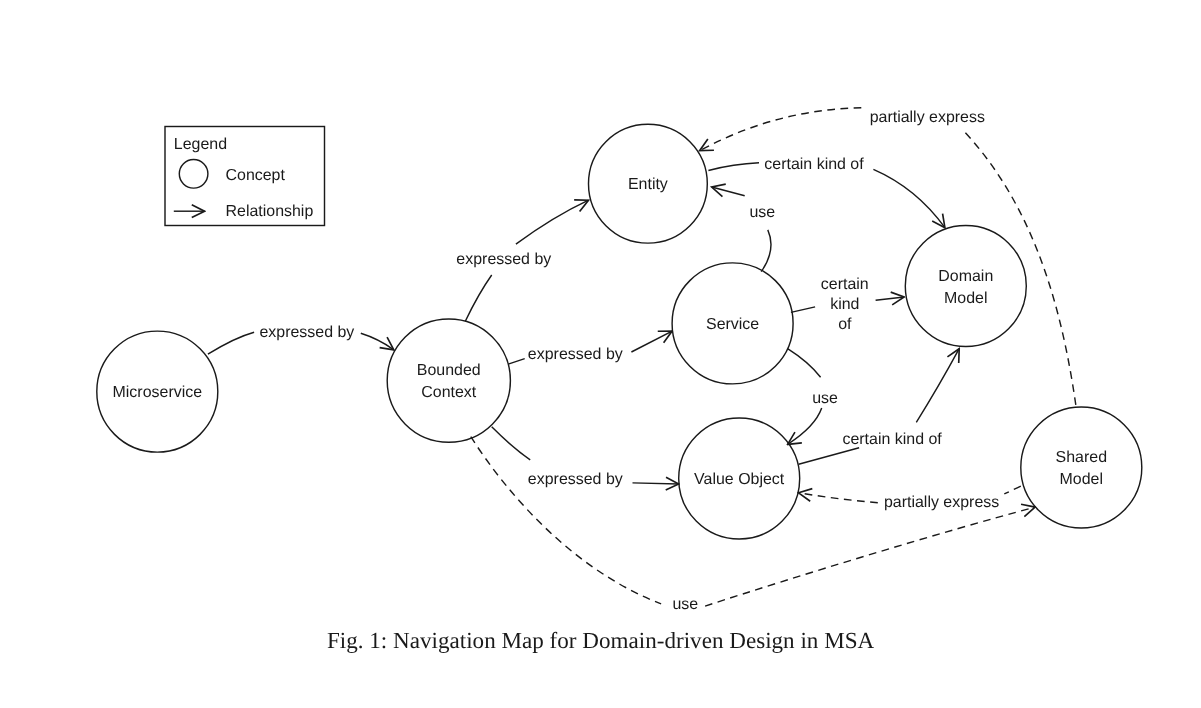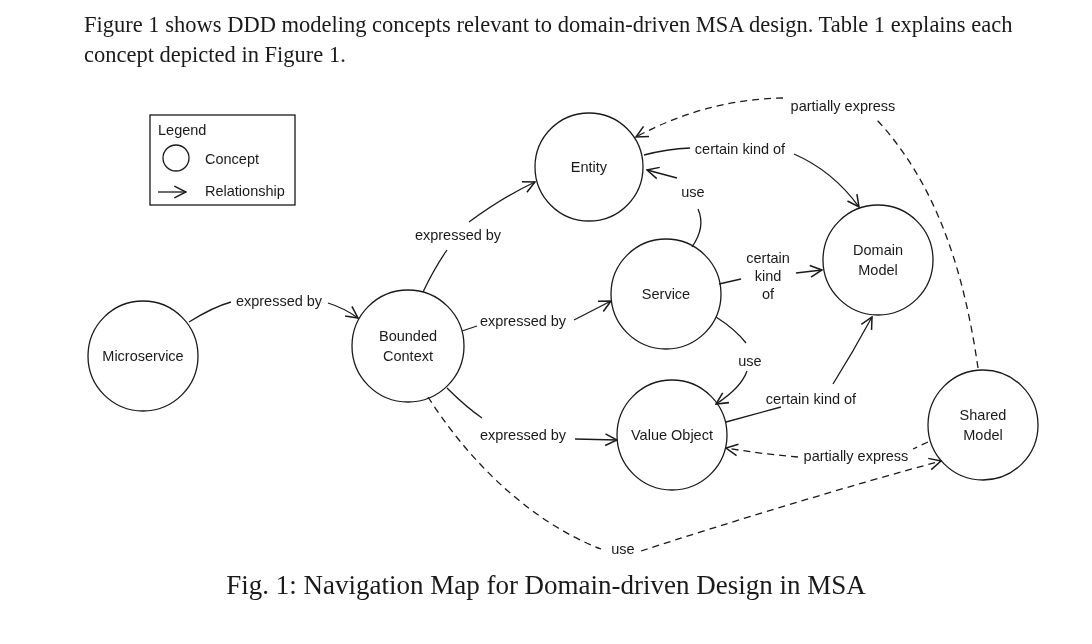--- a/index.html
+++ b/index.html
@@ -18,21 +18,21 @@
     font-family: "Liberation Serif", serif;
     font-size: 22.5px;
     line-height: 30px;
     color: var(--ink);
   }
   .caption {
     position: absolute;
     left: 0; right: 0; top: 570px;
     text-align: center;
     font-family: "Liberation Serif", serif;
-    font-size: 27px;
+    font-size: 21px;
     color: var(--ink);
   }
   svg.diagram {
     position: absolute;
     left: 0; top: 0;
     color: var(--ink);
   }
   svg.diagram path, svg.diagram circle, svg.diagram rect, svg.diagram line {
     fill: none;
     stroke: currentColor;
@@ -45,21 +45,20 @@
     fill: currentColor;
     stroke: none;
   }
   svg.diagram text.mid { text-anchor: middle; }
 </style>
 </head>
 <body>
 
 <div class="page">
 
-  <p class="intro">Figure 1 shows DDD modeling concepts relevant to domain-driven MSA design. Table 1 explains each concept depicted in Figure 1.</p>
 
   <svg class="diagram" width="1092" height="644" viewBox="0 0 1092 644">
     <defs>
       <marker id="arrow" viewBox="0 0 12 12" refX="11" refY="6" markerWidth="14" markerHeight="14" markerUnits="userSpaceOnUse" orient="auto">
         <path d="M1 1 L11 6 L1 11" fill="none" stroke="currentColor" stroke-width="1.2"></path>
       </marker>
     </defs>
 
     <g>
       <rect x="150" y="115" width="145" height="90"></rect>

